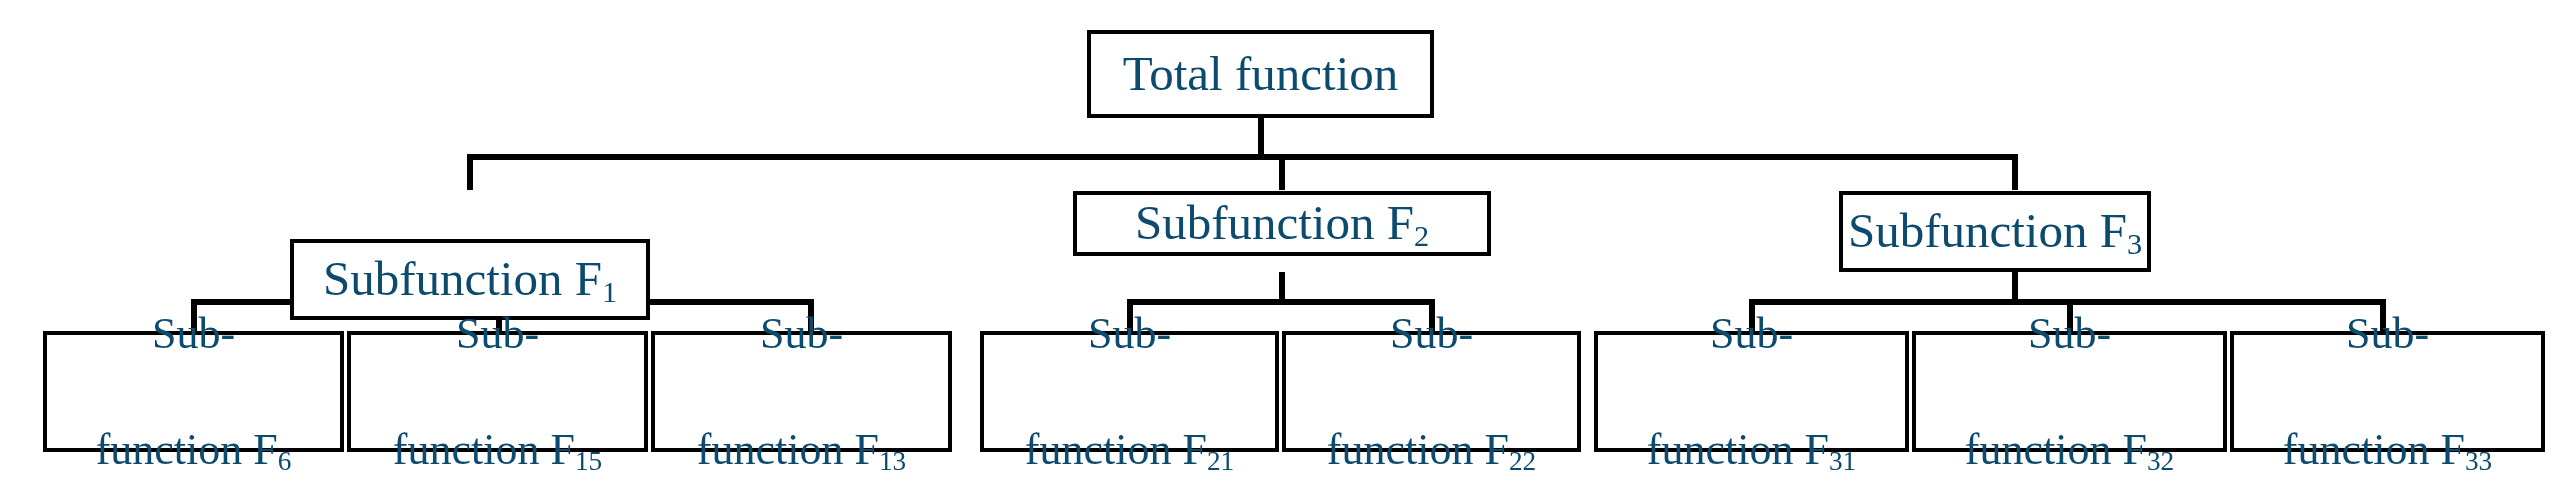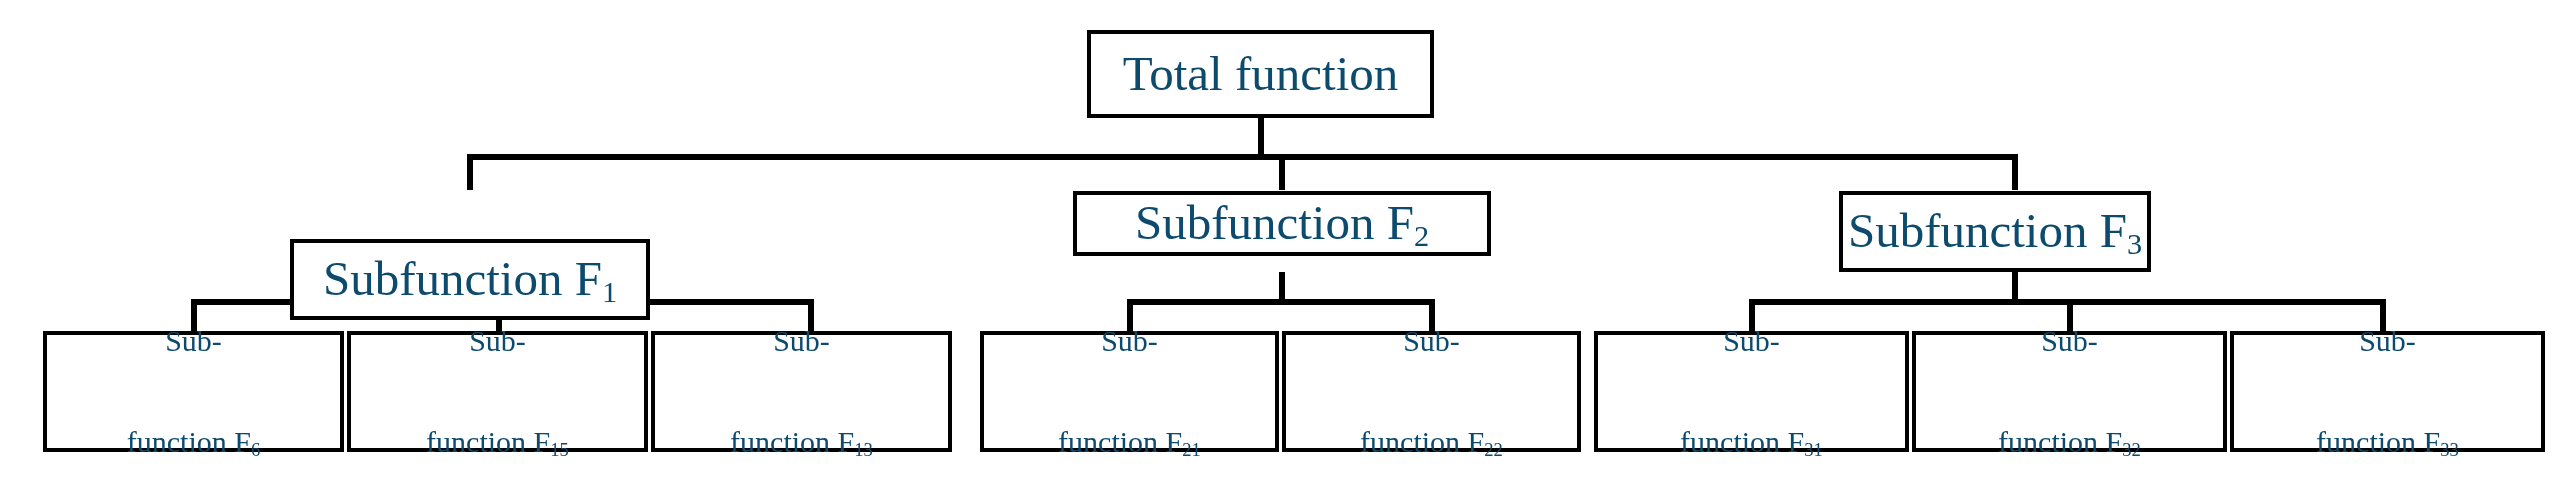--- a/index.html
+++ b/index.html
@@ -19,21 +19,21 @@
     flex-direction:column;
     align-items:center;
     justify-content:center;
     color:#0c4a6e;
     text-align:center;
     line-height:1.08;
     z-index:3;
   }
   .node.root{ font-size:49px; }
   .node.level1{ font-size:49px; }
-  .node.leaf{ font-size:30px;gap:48px; }
+  .node.leaf{ font-size:44px;gap:48px; }
   .node .ln{ display:block; white-space:nowrap; }
   .node.leaf .ln1{ margin-bottom:20.5px; }
   sub{
     font-size:0.62em;
     vertical-align:baseline;
     position:relative;
     top:0.24em;
     letter-spacing:0;
   }
   .conn{

